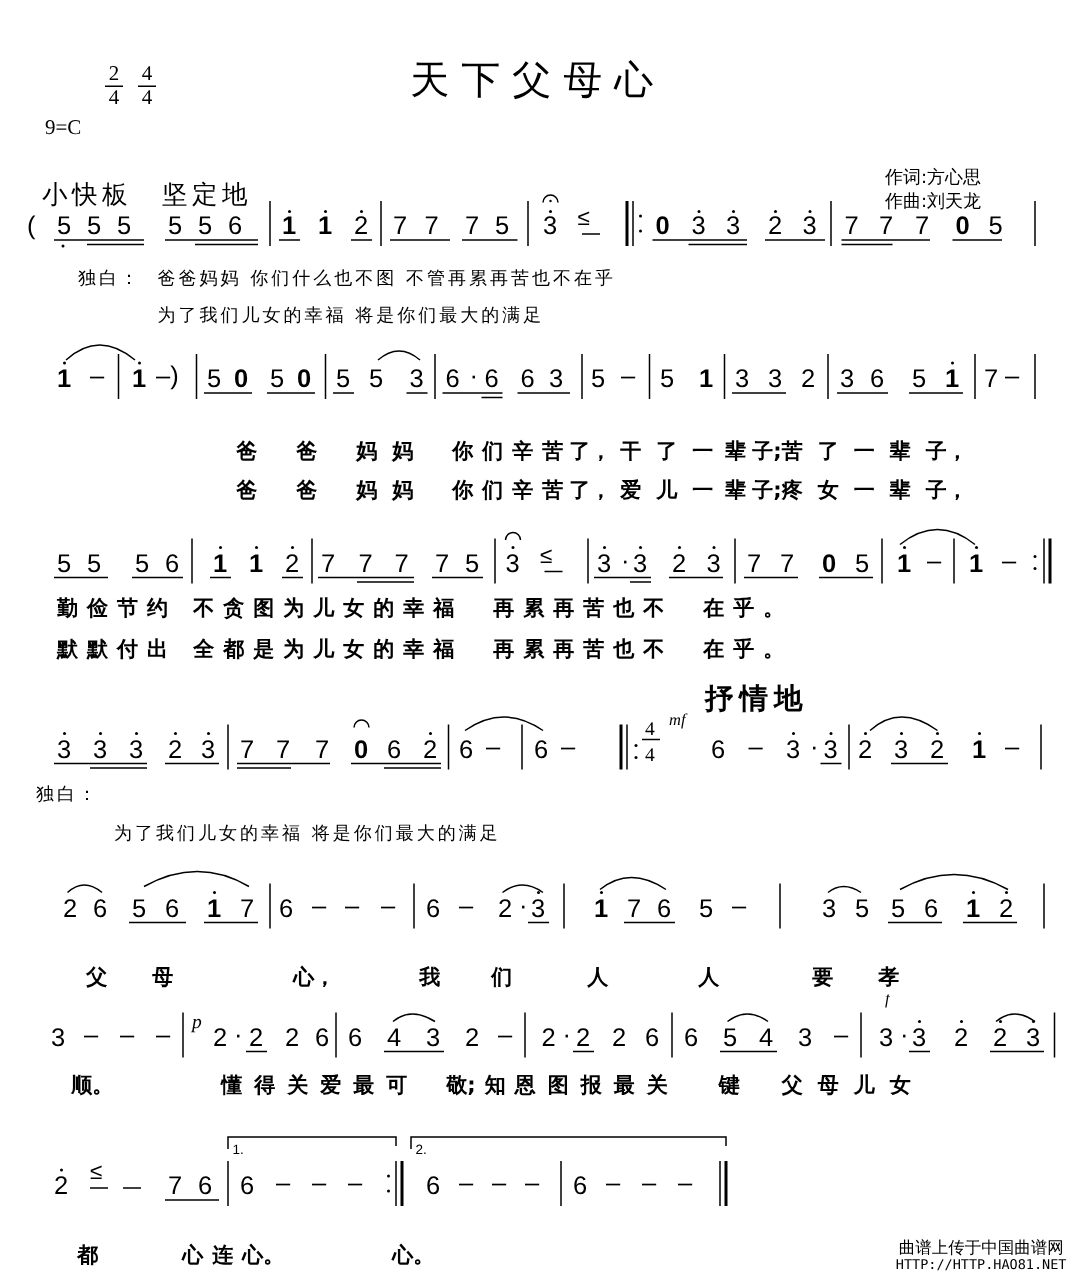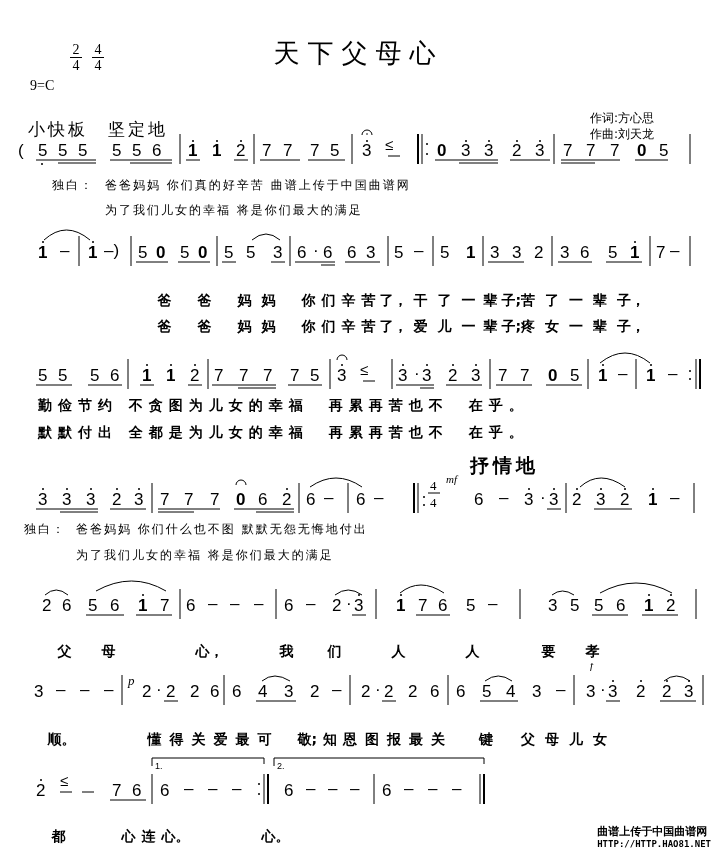--- a/index.html
+++ b/index.html
@@ -6,21 +6,21 @@
   body{width:717px;height:854px;position:relative;overflow:hidden;font-family:"DejaVu Sans","Liberation Sans",sans-serif;color:#000;}
   .abs{position:absolute;margin-top:28px;}
   .title{left:0;width:717px;top:8px;text-align:center;font-family:"DejaVu Serif","Liberation Serif",serif;font-size:26px;letter-spacing:8px;}
   .key{left:30px;top:50px;font-family:"Liberation Serif",serif;font-size:14px;}
   .frac{position:absolute;font-family:"Liberation Serif",serif;font-size:14px;text-align:center;width:12px;line-height:15px;}
   .frac .bar{border-top:1px solid #000;}
   .tempo{left:28px;top:90px;font-size:17px;letter-spacing:3px;}
   .credits{left:590px;top:82px;font-size:12px;line-height:16px;}
   .sys{position:absolute;left:0;width:717px;}
   .lyr{position:absolute;font-size:14px;font-weight:bold;letter-spacing:0;white-space:pre;}
-  .wm{position:absolute;right:6px;top:825px;text-align:left;font-size:11px;line-height:13px;font-weight:bold;}
+  .wm{position:absolute;right:6px;top:825px;text-align:center;font-size:11px;line-height:13px;}
   .wm .url{font-family:"DejaVu Sans Mono",monospace;font-size:9px;}
 </style>
 </head>
 <body>
 
 <div class="abs title">天下父母心</div>
 <div class="abs key">9=C</div>
 <div class="frac" style="left:70px;top:42px">
   <div>2</div>
   <div class="bar">4</div>
@@ -105,21 +105,21 @@
         <line x1="352" y1="14" x2="352" y2="44"></line>
       <line x1="418" y1="14" x2="418" y2="44" stroke-width="2"></line>
         <line x1="422" y1="14" x2="422" y2="44"></line>
       <line x1="554" y1="14" x2="554" y2="44"></line>
         <line x1="690" y1="14" x2="690" y2="44"></line>
     </g>
     <circle cx="427" cy="24" r="1"></circle>
       <circle cx="427" cy="34" r="1"></circle>
   </svg>
   <div class="lyr" style="left:52px;top:57px;font-weight:normal;font-size:12px;letter-spacing:2px">独白：</div>
-  <div class="lyr" style="left:105px;top:57px;font-weight:normal;font-size:12px;letter-spacing:2px">爸爸妈妈 你们真的好辛苦 曲谱上传于中国曲谱网</div>
+  <div class="lyr" style="left:105px;top:57px;font-weight:normal;font-size:12px;letter-spacing:2px">爸爸妈妈 你们什么也不图 不管再累再苦也不在乎</div>
   <div class="lyr" style="left:105px;top:82px;font-weight:normal;font-size:12px;letter-spacing:2px">为了我们儿女的幸福 将是你们最大的满足</div>
 </div>
 
 <div class="sys" style="top:222px;height:105px">
   <svg width="717" height="50" style="position:absolute;left:0;top:0">
     <path d="M44 18 Q66 -2 90 18" stroke="#000" fill="none"></path>
     <g font-family="Liberation Sans,sans-serif" font-size="17">
       <text x="38" y="36" font-weight="bold">1</text>
         <text x="60" y="34">–</text>
       <text x="88" y="36" font-weight="bold">1</text>
@@ -335,21 +335,20 @@
       <line x1="152" y1="28" x2="152" y2="58"></line>
         <line x1="299" y1="28" x2="299" y2="58"></line>
         <line x1="348" y1="28" x2="348" y2="58"></line>
       <line x1="414" y1="28" x2="414" y2="58" stroke-width="2"></line>
         <line x1="418" y1="28" x2="418" y2="58"></line>
       <line x1="566" y1="28" x2="566" y2="58"></line>
         <line x1="694" y1="28" x2="694" y2="58"></line>
     </g>
   </svg>
   <div class="lyr" style="left:24px;top:66px;font-weight:normal;font-size:12px;letter-spacing:2px">独白：</div>
-  <div class="lyr" style="left:76px;top:66px;font-weight:normal;font-size:12px;letter-spacing:2px">爸爸妈妈 你们什么也不图 默默无怨无悔地付出</div>
   <div class="lyr" style="left:76px;top:92px;font-weight:normal;font-size:12px;letter-spacing:2px">为了我们儿女的幸福 将是你们最大的满足</div>
 </div>
 
 <div class="sys" style="top:575px;height:80px">
   <svg width="717" height="50" style="position:absolute;left:0;top:0">
     <g font-family="Liberation Sans,sans-serif" font-size="17">
       <text x="42" y="36">2</text>
         <text x="62" y="36">6</text>
         <text x="88" y="36">5</text>
         <text x="110" y="36">6</text>
@@ -465,21 +464,21 @@
     </g>
     <g stroke="#000">
       <line x1="122" y1="12" x2="122" y2="42"></line>
         <line x1="224" y1="12" x2="224" y2="42"></line>
         <line x1="350" y1="12" x2="350" y2="42"></line>
       <line x1="448" y1="12" x2="448" y2="42"></line>
         <line x1="574" y1="12" x2="574" y2="42"></line>
         <line x1="703" y1="12" x2="703" y2="42"></line>
     </g>
   </svg>
-  <div class="lyr" style="left:28px;top:52px">
+  <div class="lyr" style="left:28px;top:36px">
     <span>顺。</span><span style="margin-left:72px">懂</span><span style="margin-left:8px">得</span><span style="margin-left:8px">关</span><span style="margin-left:8px">爱</span><span style="margin-left:8px">最</span><span style="margin-left:8px">可</span><span style="margin-left:26px">敬;</span><span style="margin-left:6px">知</span><span style="margin-left:6px">恩</span><span style="margin-left:8px">图</span><span style="margin-left:8px">报</span><span style="margin-left:8px">最</span><span style="margin-left:8px">关</span><span style="margin-left:34px">键</span><span style="margin-left:28px">父</span><span style="margin-left:10px">母</span><span style="margin-left:10px">儿</span><span style="margin-left:10px">女</span>
   </div>
 </div>
 
 <div class="sys" style="top:752px;height:80px">
   <svg width="717" height="52" style="position:absolute;left:0;top:0">
 
     <polyline points="152,14 152,6 264,6 264,12" fill="none" stroke="#000"></polyline>
     <polyline points="274,14 274,6 484,6 484,12" fill="none" stroke="#000"></polyline>
     <text x="155" y="17" font-family="Liberation Sans,sans-serif" font-size="9">1.</text>

